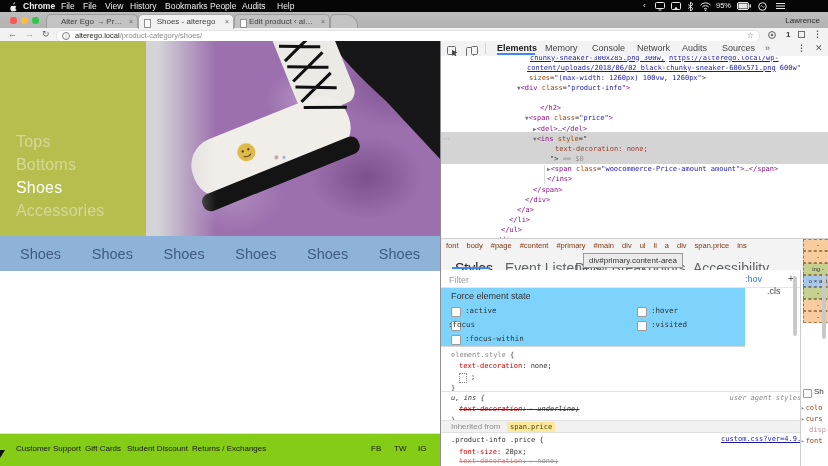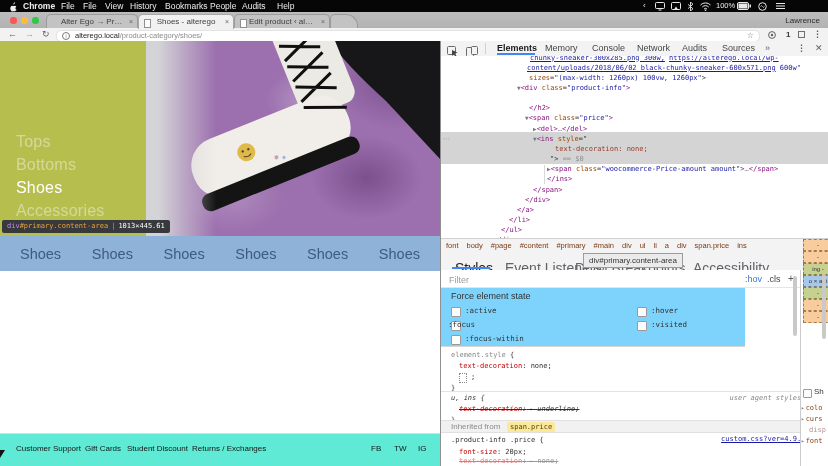--- a/index.html
+++ b/index.html
@@ -52,21 +52,21 @@
   #inspTip .tag{color:#c08df5;} #inspTip .sel{color:#e8a33d;} #inspTip .sep{color:#9aa0a6;padding:0 3px;} #inspTip .dims{color:#fff;}
   #ticker{position:absolute;left:0;top:195px;width:440px;height:35px;background:#8fb2d9;display:flex;align-items:center;
     justify-content:space-between;padding:0 20px;box-sizing:border-box;}
   #ticker span{font-size:14.5px;color:#3d5b83;}
   #products{position:absolute;left:0;top:230px;width:440px;height:162px;background:#8fb2d9;}
   #card1{position:absolute;left:0;top:7px;width:146px;height:149px;background:#7ba69a;}
   #saleBadge{position:absolute;left:14px;top:13px;font-size:8px;color:#d2e4dc;}
   #prodTitle{position:absolute;left:14px;top:108px;font-size:11px;color:#a7cbd6;white-space:nowrap;}
   #prodPrice{position:absolute;left:14px;top:123px;font-size:9px;color:#8fb9c9;white-space:nowrap;}
   #prodPrice .old{text-decoration:line-through;margin-right:4px;}
-  #sitefooter{position:absolute;left:0;top:392px;width:440px;height:33px;background:#5eead4;border-top:1px solid #dcdcdc;}
+  #sitefooter{position:absolute;left:0;top:392px;width:440px;height:33px;background:#84cc16;border-top:1px solid #dcdcdc;}
   .flink{position:absolute;top:10px;font-size:8px;color:#161616;white-space:nowrap;}
   #mouseCursor{position:absolute;left:0;top:409px;width:0;height:0;border-top:8px solid #111;border-right:5px solid transparent;}
 
   
   #splitline{left:440px;top:41px;width:1px;height:425px;background:#8f8f8f;}
 
   
   #devtools{left:441px;top:41px;width:387px;height:425px;background:#fff;}
   #dtToolbar{position:absolute;left:0;top:0;width:387px;height:15px;background:#f3f3f3;border-bottom:1px solid #d0d0d0;}
   .dttab{position:absolute;top:0;height:14px;line-height:14px;font-size:9px;color:#454545;white-space:nowrap;}
@@ -97,21 +97,21 @@
   .stab.sel{color:#202124;}
   #stabUnderline{position:absolute;left:11px;top:15px;width:38px;height:2px;background:#4285f4;}
   #crumbTip{position:absolute;left:142px;top:212px;height:13px;background:#ebebeb;border:1px solid #9c9c9c;
     font-size:8px;line-height:13px;color:#333;padding:0 5px;white-space:nowrap;z-index:8;}
 
   
   #filterRow{position:absolute;left:0;top:229px;width:359px;height:18px;background:#fff;border-bottom:1px solid #e6e6e6;box-sizing:border-box;}
   #filterInput{position:absolute;left:6px;top:2px;width:200px;height:13px;border:none;outline:none;font-size:9px;color:#444;background:transparent;}
   #filterInput::placeholder{color:#9e9e9e;}
   #hovBtn{position:absolute;left:304px;top:0;font-size:9px;line-height:18px;color:#3e77d4;}
-  #clsBtn{position:absolute;left:326px;top:0;font-size:9px;line-height:18px;color:#444;}
+  #clsBtn{position:absolute;left:326px;top:12px;font-size:9px;line-height:18px;color:#444;}
   #plusBtn{position:absolute;left:347px;top:0;font-size:10px;line-height:18px;color:#555;}
   #forcePanel{position:absolute;left:0;top:247px;width:304px;height:59px;background:#7dd3fc;border-bottom:1px solid #d6d6d6;box-sizing:border-box;}
   #forceTitle{position:absolute;left:10px;top:3px;font-size:9px;color:#333;}
   .cbox{position:absolute;width:8px;height:8px;background:#fcfcfc;border:1px solid #9a9a9a;border-radius:1px;}
   .cblabel{position:absolute;font-family:"DejaVu Sans Mono",monospace;font-size:7.5px;color:#333;line-height:10px;}
   .styleline{position:absolute;font-family:"DejaVu Sans Mono",monospace;font-size:7px;line-height:10px;white-space:pre;color:#303030;}
   .struck{text-decoration:line-through;}
   .dim{opacity:.5;}
   .meta{font-style:italic;color:#888;}
   #editBox{position:absolute;left:18px;top:332px;width:6px;height:8px;border:1px dotted #8a8a8a;background:#fff;}
@@ -174,21 +174,21 @@
         </svg>
     </span>
     <span class="mitem" style="left:700px">
       <svg width="11" height="9" viewBox="0 0 11 9" style="margin-top:1.5px">
           <path d="M0.5 3 A7 7 0 0 1 10.5 3" stroke="#e8e8e8" fill="none"></path>
           <path d="M2.3 5 A4.5 4.5 0 0 1 8.7 5" stroke="#e8e8e8" fill="none"></path>
           <path d="M4 7 A2.2 2.2 0 0 1 7 7" stroke="#e8e8e8" fill="none"></path>
           <circle cx="5.5" cy="8.2" r="0.8" fill="#e8e8e8"></circle>
         </svg>
     </span>
-    <span class="mitem" style="left:716px;font-size:7.5px">100%</span>
+    <span class="mitem" style="left:716px;font-size:7.5px">95%</span>
     <span class="mitem" style="left:737px">
       <svg width="14" height="8" viewBox="0 0 14 8" style="margin-top:2px">
           <rect x="0.5" y="0.5" width="11" height="7" rx="1.5" fill="none" stroke="#e8e8e8"></rect>
           <rect x="1.5" y="1.5" width="9" height="5" fill="#e8e8e8"></rect>
           <rect x="12.5" y="2.5" width="1.5" height="3" fill="#e8e8e8"></rect>
         </svg>
     </span>
     <span class="mitem" style="left:758px">
       <svg width="9" height="9" viewBox="0 0 9 9" style="margin-top:1.5px">
           <circle cx="4.5" cy="4.5" r="3.8" fill="none" stroke="#e8e8e8"></circle>
@@ -270,23 +270,20 @@
           <circle cx="102" cy="100" r="9" fill="#ddba49"></circle>
           <circle cx="99" cy="98" r="1.2" fill="#5a3c1e"></circle>
             <circle cx="105" cy="98" r="1.2" fill="#5a3c1e"></circle>
           <path d="M98 103 Q102 106 106 103" stroke="#5a3c1e" stroke-width="1" fill="none"></path>
           <circle cx="128" cy="116" r="2" fill="#c9a0b8"></circle>
             <circle cx="135" cy="119" r="1.6" fill="#9fb4d8"></circle>
         </g>
       </svg>
     </div>
 
-    <div id="inspTip">
-      <span class="tag">div</span><span class="sel">#primary.content-area</span><span class="sep">|</span><span class="dims">1013×445.61</span>
-    </div>
 
     <div id="ticker">
       <span>Shoes</span>
       <span>Shoes</span>
       <span>Shoes</span>
       <span>Shoes</span>
       <span>Shoes</span>
       <span>Shoes</span>
     </div>
 
@@ -334,21 +331,21 @@
     </div>
 
     <div id="domtree">
       <div id="selBand"></div>
       <span id="rowDots">⋯</span>
       <div id="childGuide"></div>
       <div class="domline" style="left:89px;top:-3.5px"><span class="s-l">chunky-sneaker-300x285.png 300w,</span><span class="s-v"> </span><span class="s-l">https://alterego.local/wp-</span></div>
       <div class="domline" style="left:86px;top:6.7px"><span class="s-l">content/uploads/2018/06/02_black-chunky-sneaker-600x571.png</span><span class="s-v"> 600w"</span></div>
       <div class="domline" style="left:88px;top:16.8px"><span class="s-at">sizes</span><span class="s-p">=</span><span class="s-v">"(max-width: 1260px) 100vw, 1260px"</span><span class="s-p">&gt;</span></div>
       <div class="domline" style="left:76px;top:27px"><span class="s-a">▼</span><span class="s-t">&lt;div</span><span class="s-at"> class</span><span class="s-p">=</span><span class="s-v">"product-info"</span><span class="s-t">&gt;</span></div>
-      <div class="domline" style="left:88px;top:47.3px"><span class="s-t">&lt;/h2&gt;</span></div>
+      <div class="domline" style="left:99px;top:47.3px"><span class="s-t">&lt;/h2&gt;</span></div>
       <div class="domline" style="left:84px;top:57.4px"><span class="s-a">▼</span><span class="s-t">&lt;span</span><span class="s-at"> class</span><span class="s-p">=</span><span class="s-v">"price"</span><span class="s-t">&gt;</span></div>
       <div class="domline" style="left:92px;top:67.6px"><span class="s-a">▶</span><span class="s-t">&lt;del&gt;</span><span class="s-g">…</span><span class="s-t">&lt;/del&gt;</span></div>
       <div class="domline" style="left:92px;top:77.7px"><span class="s-a">▼</span><span class="s-t">&lt;ins</span><span class="s-at"> style</span><span class="s-p">="</span></div>
       <div class="domline" style="left:114px;top:87.9px"><span class="s-rb">text-decoration: none;</span></div>
       <div class="domline" style="left:109px;top:98px"><span class="s-p">"&gt;</span><span class="s-g"> == $0</span></div>
       <div class="domline" style="left:106px;top:108.2px"><span class="s-a">▶</span><span class="s-t">&lt;span</span><span class="s-at"> class</span><span class="s-p">=</span><span class="s-v">"woocommerce-Price-amount amount"</span><span class="s-t">&gt;</span><span class="s-g">…</span><span class="s-t">&lt;/span&gt;</span></div>
       <div class="domline" style="left:106px;top:118.3px"><span class="s-t">&lt;/ins&gt;</span></div>
       <div class="domline" style="left:92px;top:128.5px"><span class="s-t">&lt;/span&gt;</span></div>
       <div class="domline" style="left:84px;top:138.6px"><span class="s-t">&lt;/div&gt;</span></div>
       <div class="domline" style="left:76px;top:148.8px"><span class="s-t">&lt;/a&gt;</span></div>

